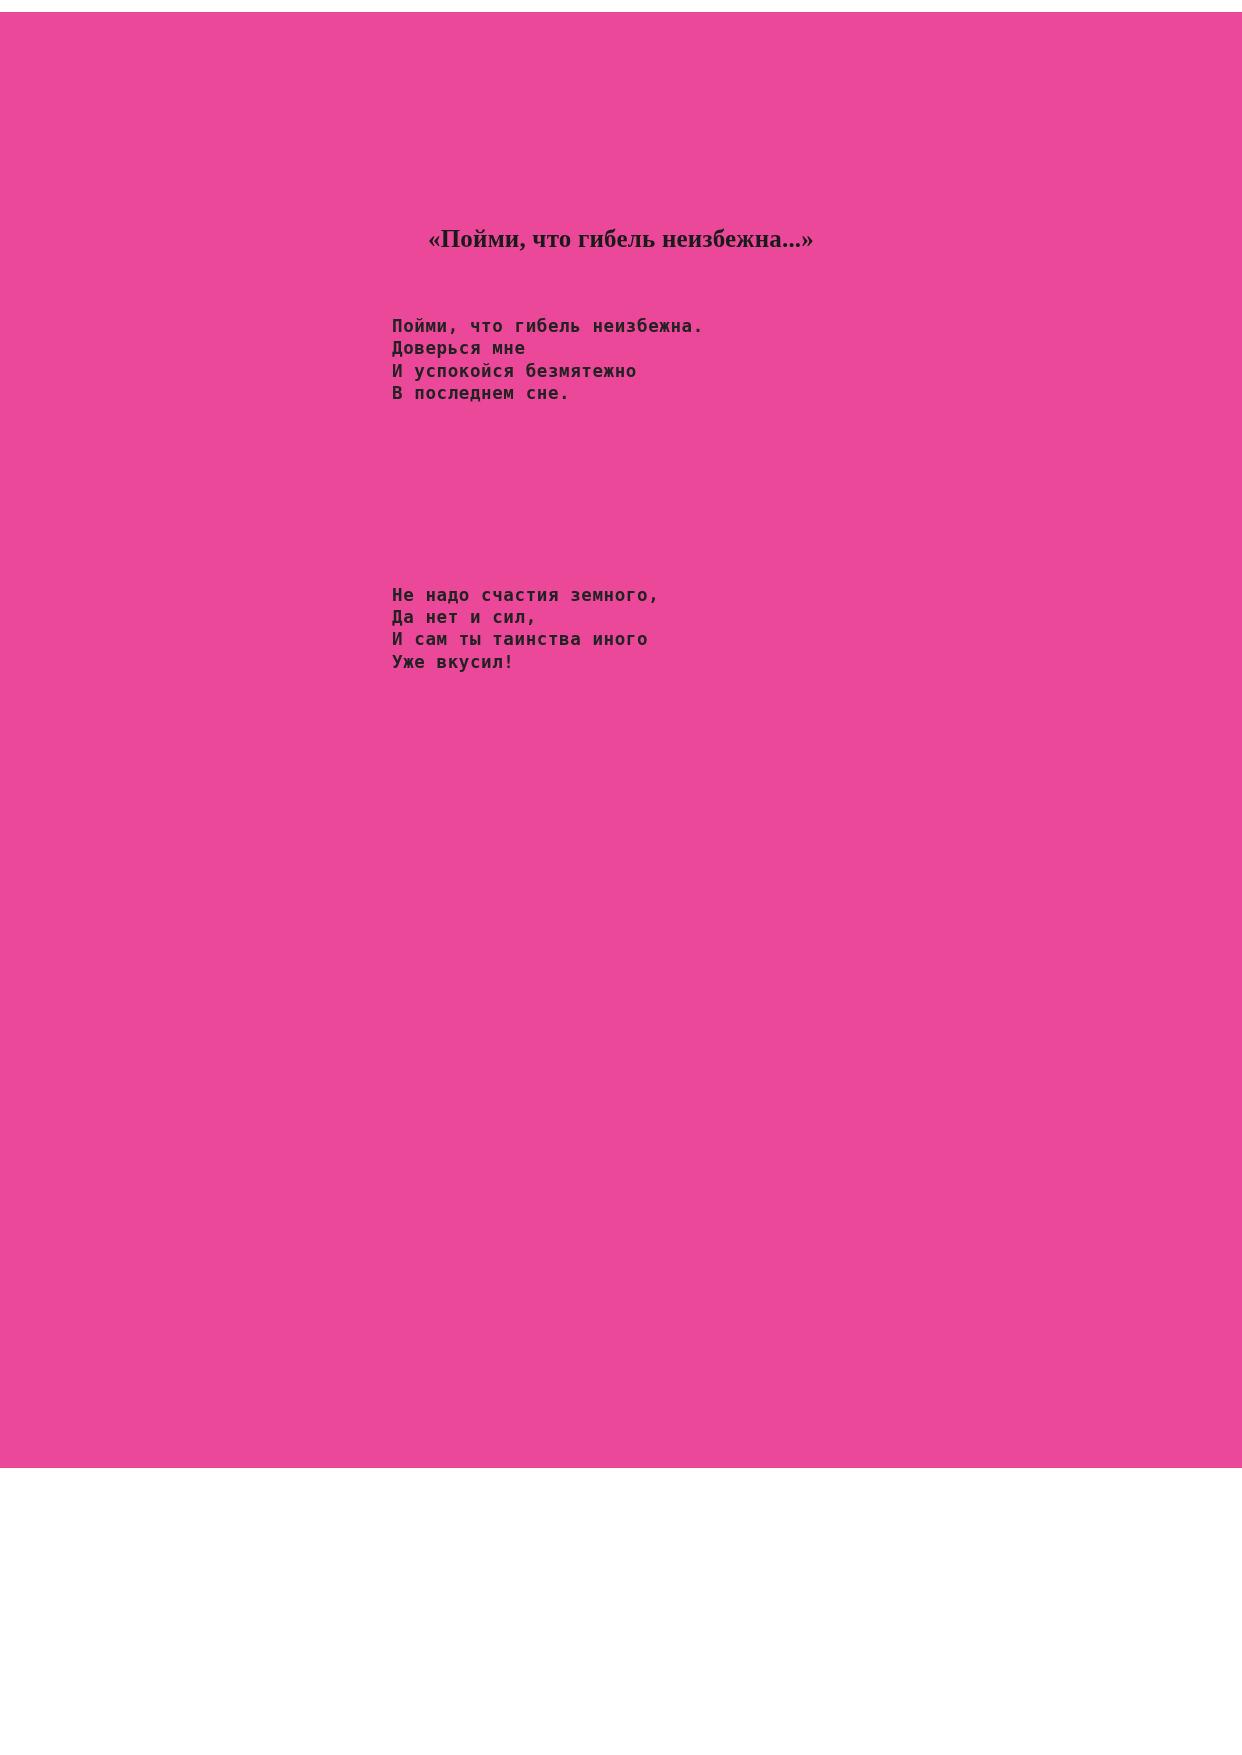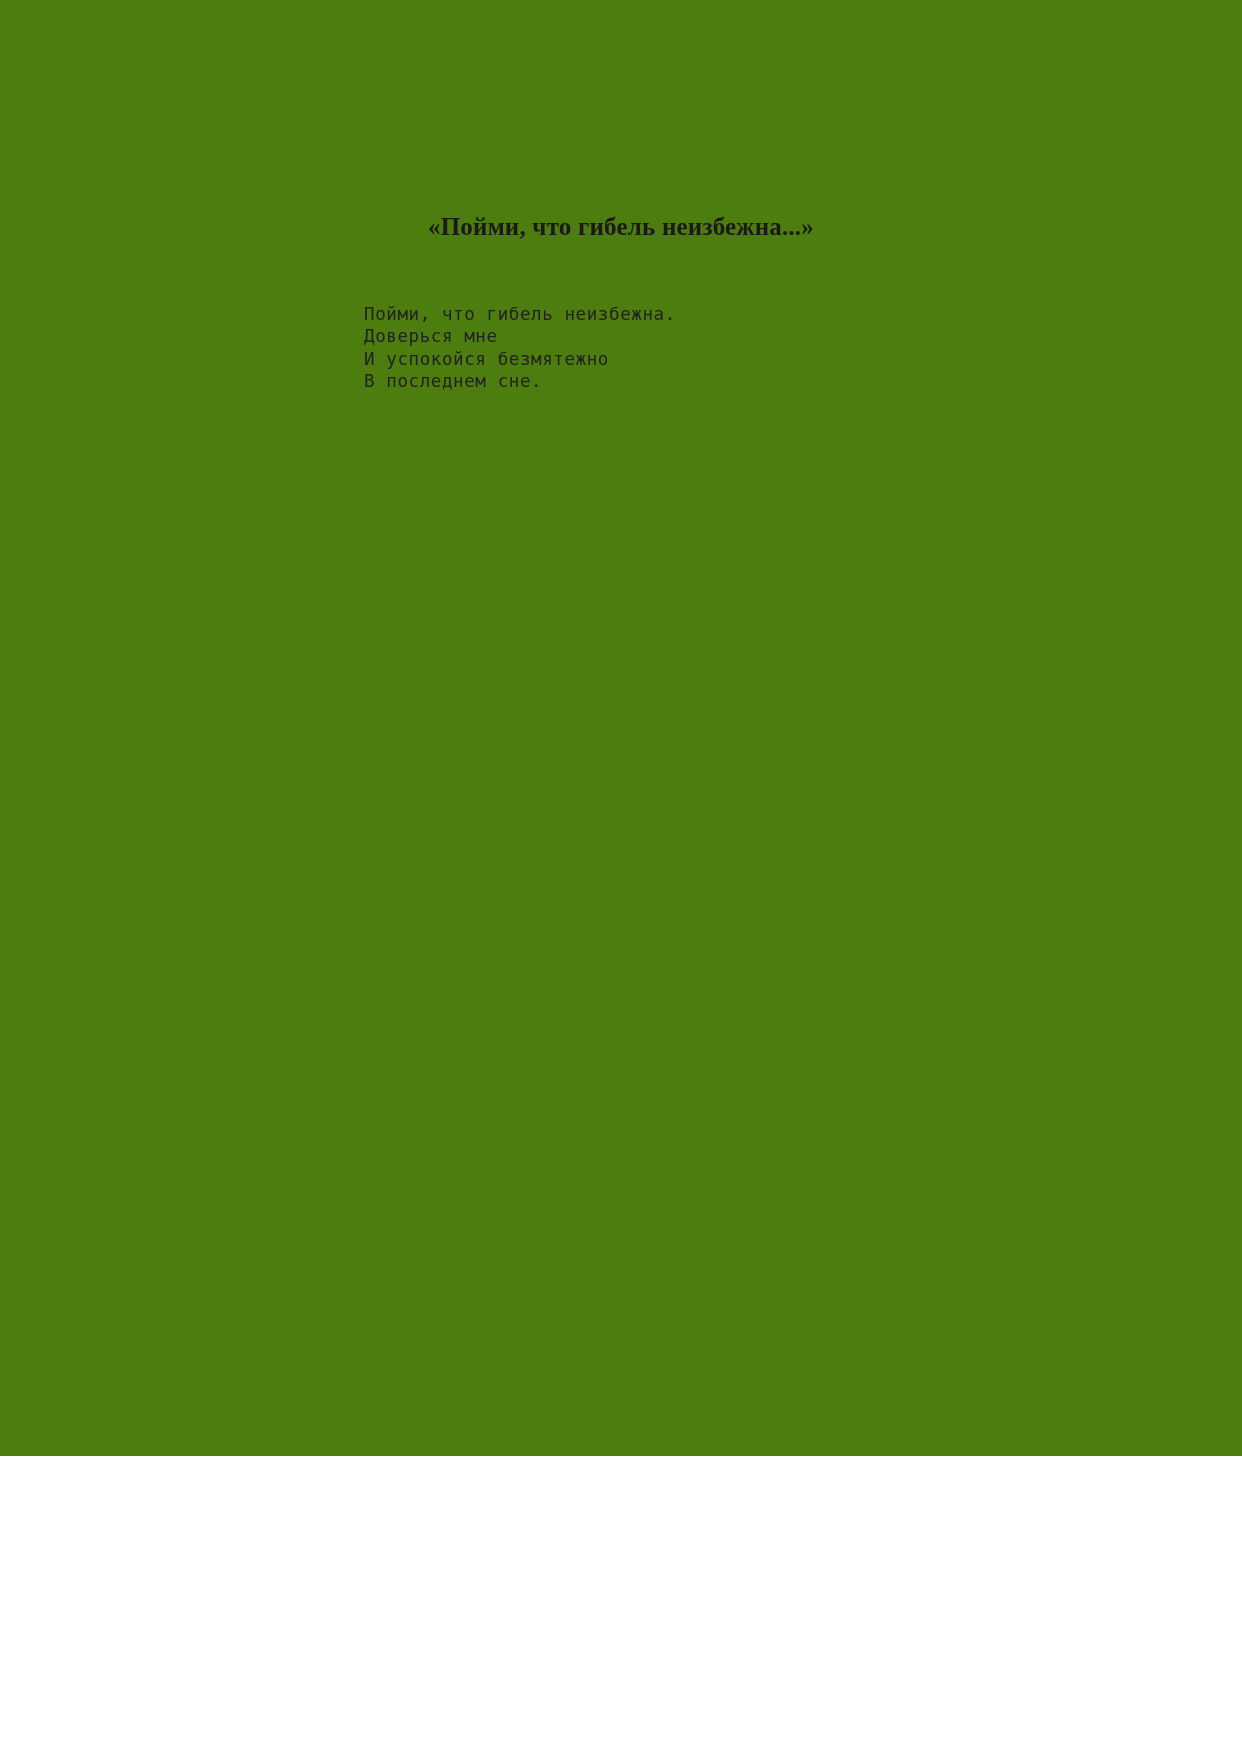--- a/index.html
+++ b/index.html
@@ -4,47 +4,48 @@
 <style>
   html, body {
     margin: 0;
     padding: 0;
     background: #ffffff;
   }
   .page {
     position: relative;
     width: 1242px;
     height: 1456px;
-    background: #4d7c0f;
-    margin: 0 auto;
+    background: #ec4899;
+    margin: 12px auto;
     overflow: hidden;
   }
   .doc-title {
     position: absolute;
     left: 0;
     top: 196px;
     width: 1242px;
     text-align: center;
     font-family: "Liberation Serif", "DejaVu Serif", serif;
     font-weight: bold;
     font-size: 25px;
     color: #1a1a1a;
     letter-spacing: 0.2px;
   }
   .poem-body {
     position: absolute;
-    left: 364px;
+    left: 392px;
     top: 258px;
     width: 700px;
     font-family: "DejaVu Sans Mono", "Liberation Mono", monospace;
     font-size: 17.5px;
     line-height: 22.4px;
     color: #222222;
     white-space: pre;
     letter-spacing: 0.6px;
+    font-weight: bold;
   }
   .stanza {
     white-space: pre;
     margin: 0;
   }
   .stanza-gap {
     height: 22.4px;
   }
   .poem-date {
     font-family: "DejaVu Sans Mono", "Liberation Mono", monospace;
@@ -62,16 +63,20 @@
 
   <h1 class="doc-title">«Пойми, что гибель неизбежна...»</h1>
 
   <div class="poem-body">
     <div class="stanza">Пойми, что гибель неизбежна.
 Доверься мне
 И успокойся безмятежно
 В последнем сне.</div>
     <div class="stanza-gap"></div>
     <div class="stanza-gap"></div>
+    <div class="stanza">Не надо счастия земного,
+Да нет и сил,
+И сам ты таинства иного
+Уже вкусил!</div>
     <div class="stanza-gap"></div>
   </div>
 
 </div>
 
 </body></html>

